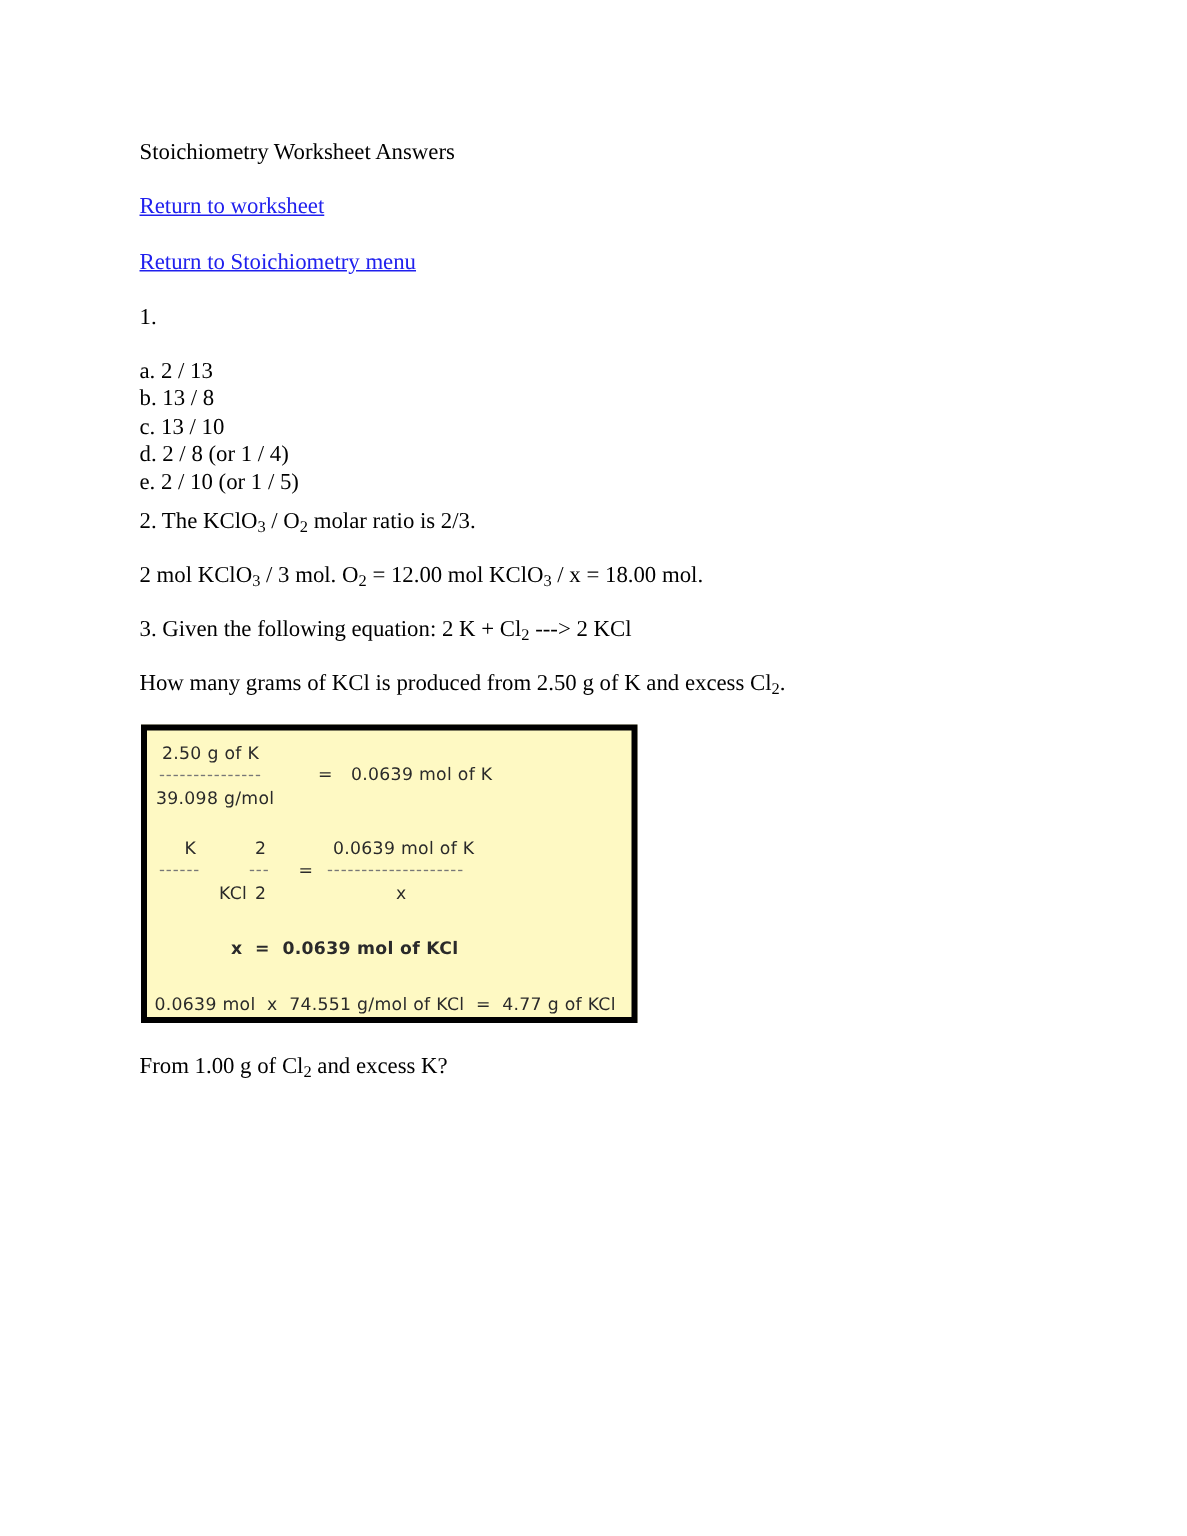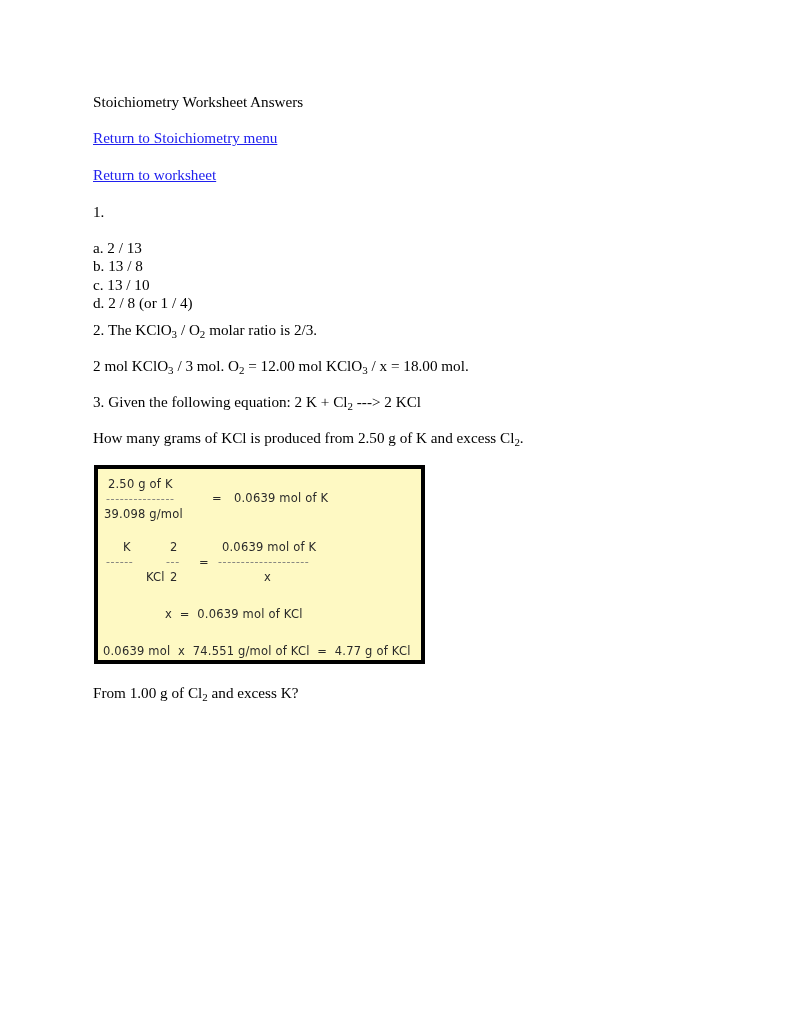--- a/index.html
+++ b/index.html
@@ -89,34 +89,35 @@
 </style>
 </head>
 <body>
 
 <div class="page">
   <div class="content">
 
     <p class="para">Stoichiometry Worksheet Answers</p>
 
     <div class="linkline">
-      <a class="doclink" href="#">Return to Stoichiometry menu</a>
+      <a class="doclink" href="#">Return to worksheet</a>
     </div>
 
     <div class="linkline">
-      <a class="doclink" href="#">Return to worksheet</a>
+      <a class="doclink" href="#">Return to Stoichiometry menu</a>
     </div>
 
     <p class="para">1.</p>
 
     <div class="listblock">
       <div class="item">a. 2 / 13</div>
       <div class="item">b. 13 / 8</div>
       <div class="item">c. 13 / 10</div>
       <div class="item">d. 2 / 8 (or 1 / 4)</div>
+      <div class="item">e. 2 / 10 (or 1 / 5)</div>
     </div>
 
     <p class="para"><span>2. The KClO</span><sub>3</sub><span> / O</span><sub>2</sub><span> molar ratio is 2/3.</span></p>
 
     <p class="para"><span>2 mol KClO</span><sub>3</sub><span> / 3 mol. O</span><sub>2</sub><span> = 12.00 mol KClO</span><sub>3</sub><span> / x = 18.00 mol.</span></p>
 
 
     <p class="para"><span>3. Given the following equation: 2 K + Cl</span><sub>2</sub><span> ---&gt; 2 KCl</span></p>
 
     <p class="para"><span>How many grams of KCl is produced from 2.50 g of K and excess Cl</span><sub>2</sub><span>.</span></p>
@@ -136,21 +137,21 @@
       <span class="cl" style="left:72px; top:71px;">2</span>
       <span class="cl dashrule" style="left:68px; top:86px;">---</span>
       <span class="cl" style="left:72px; top:101px;">2</span>
 
       <span class="cl" style="left:101px; top:86px;">=</span>
 
       <span class="cl" style="left:124px; top:71px;">0.0639 mol of K</span>
       <span class="cl dashrule" style="left:120px; top:86px;">--------------------</span>
       <span class="cl" style="left:166px; top:101px;">x</span>
 
-      <span class="cl" style="left:67px; top:138px;">x  =  0.0639 mol of KCl</span>
+      <span class="cl" style="left:56px; top:138px;font-weight:bold;">x  =  0.0639 mol of KCl</span>
 
       <span class="cl" style="left:5px; top:175px;">0.0639 mol  x  74.551 g/mol of KCl  =  4.77 g of KCl</span>
     </div>
 
     <p class="para after-box"><span>From 1.00 g of Cl</span><sub>2</sub><span> and excess K?</span></p>
 
   </div>
 </div>
 
 </body></html>

